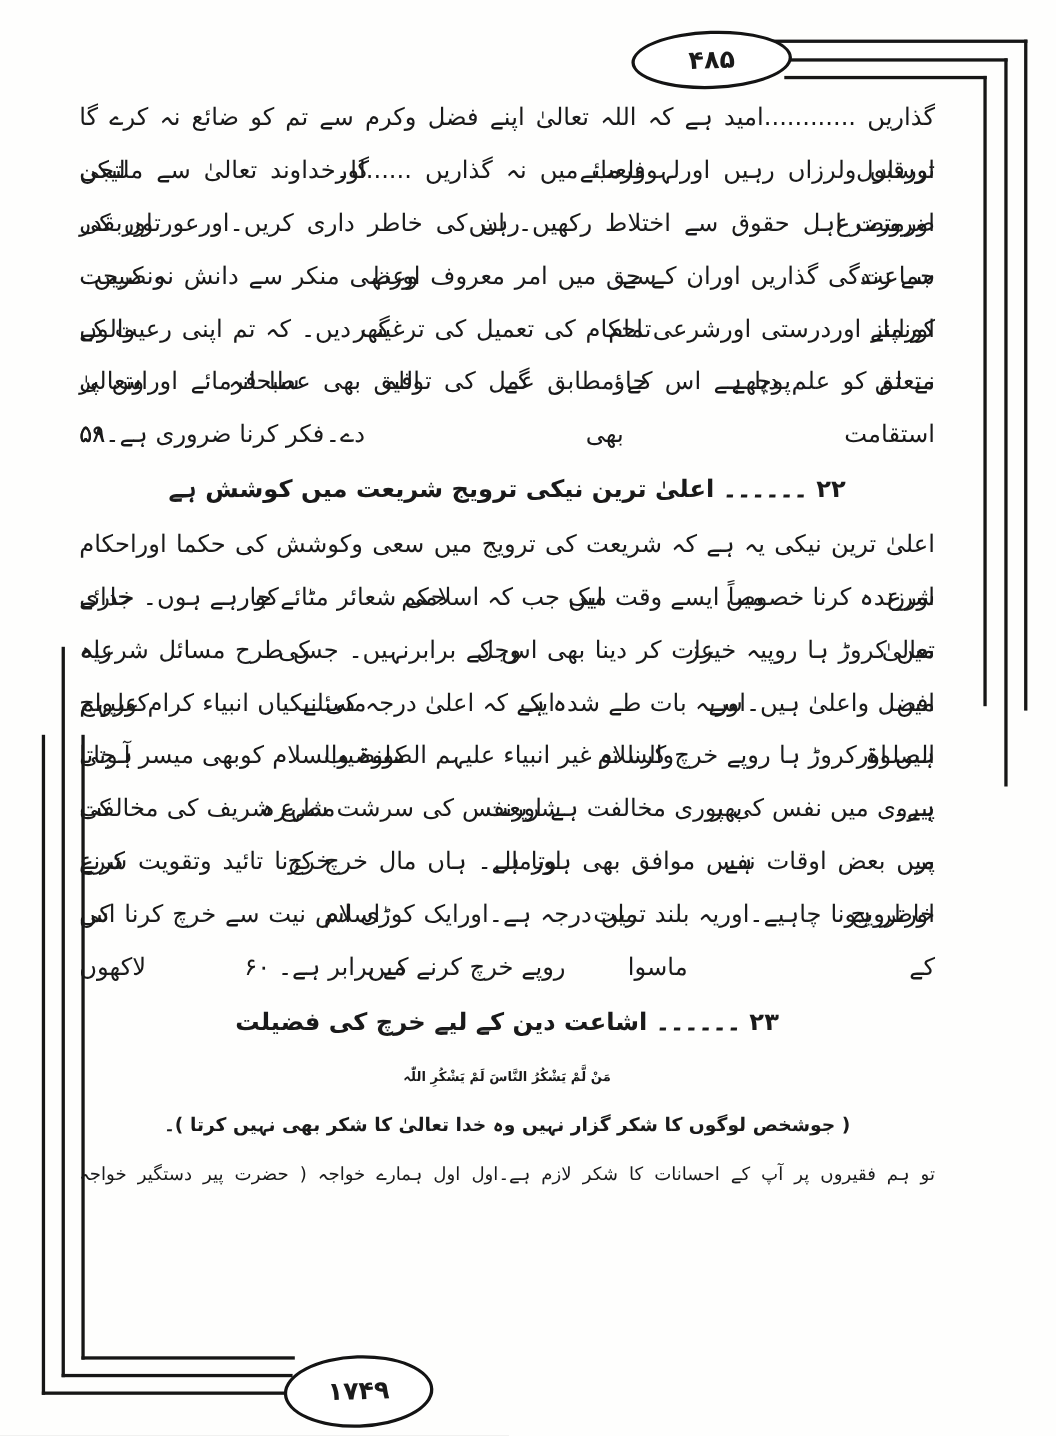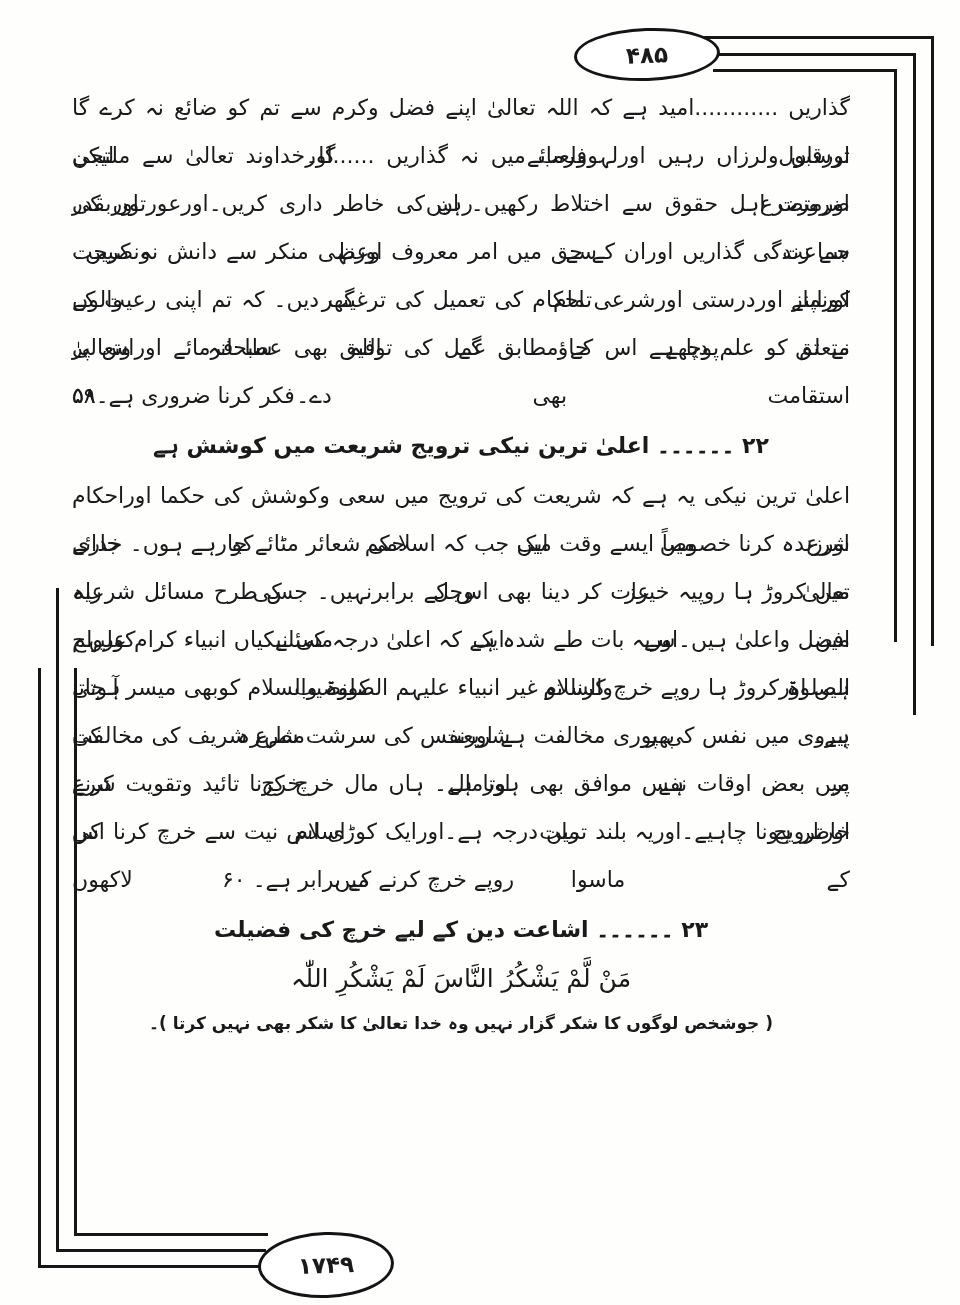--- a/index.html
+++ b/index.html
@@ -49,21 +49,21 @@
   .line.short-left.indent{
     padding-left:150px;
   }
   .heading{
     height:52px;line-height:52px;
     font-size:22px;font-weight:bold;
     text-align:center;text-align-last:center;
   }
   .arabic-line{
     height:46px;line-height:46px;
-    font-size:25px;font-weight:normal;
+    font-size:12px;font-weight:bold;
     text-align:left;text-align-last:center;
   }
   .trans-line{
     height:42px;line-height:42px;
     font-size:17px;font-weight:bold;
     text-align:left;text-align-last:center;
   }
   .closing-line{
     height:48px;line-height:48px;
     font-size:16.5px;
@@ -115,15 +115,16 @@
     <div class="line">ہیں اورکروڑ ہا روپے خرچ کرنا تو غیر انبیاء علیہم الصلوۃ والسلام کوبھی میسر آ جاتا ہے۔ پھر شریعت مطہرہ کی</div>
     <div class="line">پیروی میں نفس کی پوری مخالفت ہے اورنفس کی سرشت شرع شریف کی مخالفت پر ہے اورمال خرچ کرنے</div>
     <div class="line">میں بعض اوقات نفس موافق بھی ہوتا ہے۔ ہاں مال خرچ کرنا تائید وتقویت شرع اورترویج ملت اسلام کی</div>
     <div class="line">خاطر ہونا چاہیے۔اوریہ بلند ترین درجہ ہے۔اورایک کوڑی اس نیت سے خرچ کرنا اس کے ماسوا میں لاکھوں</div>
     <div class="line short-left indent">روپے خرچ کرنے کے برابر ہے۔ ۶۰</div>
 
     <div class="heading">۲۳ ۔۔۔۔۔۔ اشاعت دین کے لیے خرچ کی فضیلت</div>
 
     <div class="arabic-line">مَنْ لَّمْ یَشْکُرُ النَّاسَ لَمْ یَشْکُرِ اللّٰہ</div>
     <div class="trans-line">( جوشخص لوگوں کا شکر گزار نہیں وہ خدا تعالیٰ کا شکر بھی نہیں کرتا )۔</div>
+    <div class="closing-line">تو ہم فقیروں پر آپ کے احسانات کا شکر لازم ہے۔اول اول ہمارے خواجہ ( حضرت پیر دستگیر خواجہ</div>
 
   </div>
 </div>
 
 </body></html>

